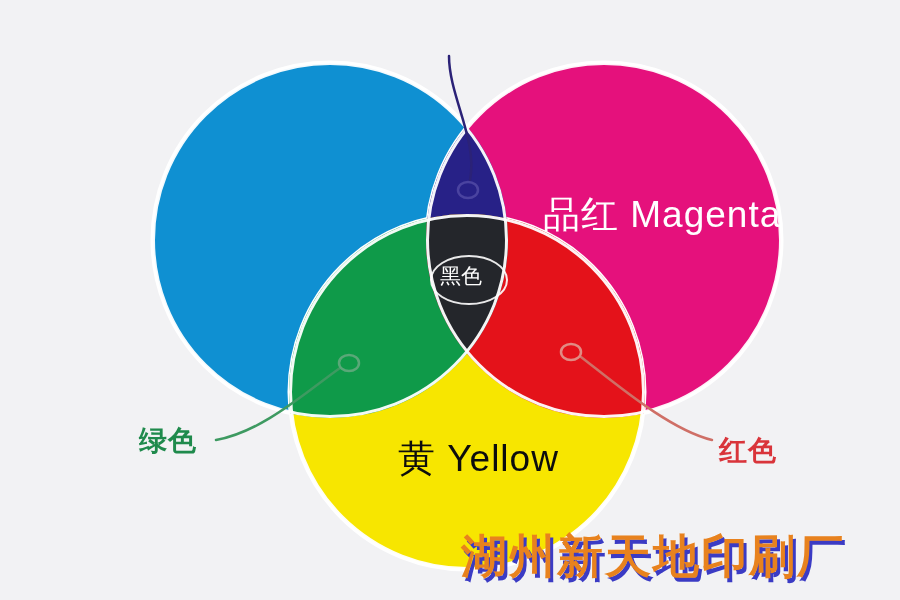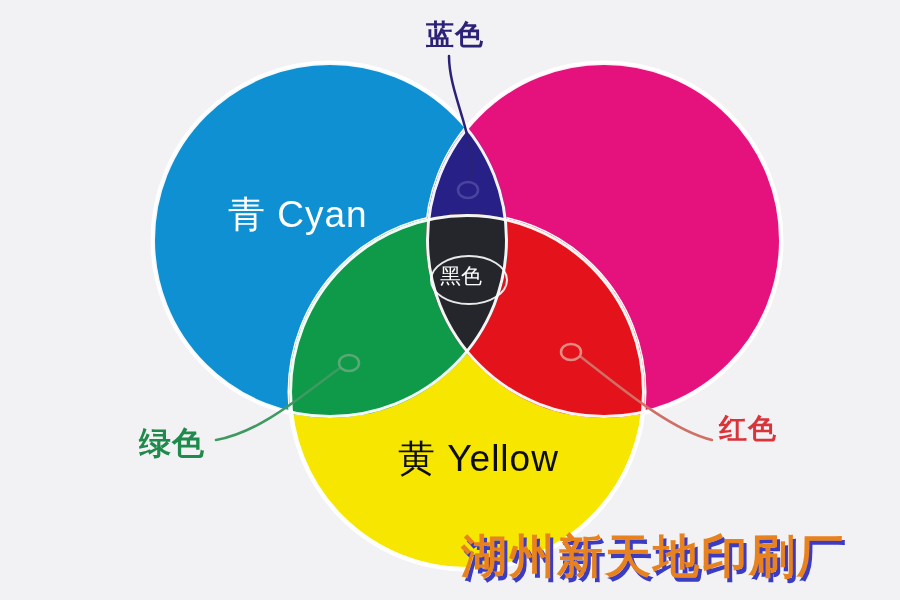--- a/index.html
+++ b/index.html
@@ -68,28 +68,28 @@
     left: 426px;
     top: 16px;
     font-size: 28px;
     color: #2b2277;
     font-weight: 600;
     letter-spacing: 1px;
   }
   .lbl-green {
     left: 139px;
     top: 422px;
-    font-size: 32px;
+    font-size: 28px;
     color: #1f8a4c;
     font-weight: 600;
     letter-spacing: 1px;
   }
   .lbl-red {
     left: 719px;
-    top: 410px;
+    top: 432px;
     font-size: 28px;
     color: #d9343a;
     font-weight: 600;
     letter-spacing: 1px;
   }
   .watermark {
     position: absolute;
     left: 448px;
     top: 526px;
     font-size: 46px;
@@ -156,23 +156,22 @@
     </g>
 
     <g>
       <path d="M 712 440 C 670 430, 616 384, 581 357" fill="none" stroke="#cf6f66" stroke-width="2.5" stroke-linecap="round"></path>
       <ellipse cx="571" cy="352" rx="10" ry="8" fill="none" stroke="#e18b83" stroke-width="2.5"></ellipse>
     </g>
 
     <ellipse cx="469" cy="280" rx="38" ry="24" fill="none" stroke="#ffffff" stroke-width="2" opacity="0.9"></ellipse>
   </svg>
 
-  <div class="lbl lbl-cyan">青 Cyan</div>
+  <div class="lbl lbl-magenta">品红 Magenta</div>
   <div class="lbl lbl-yellow">黄 Yellow</div>
   <div class="lbl lbl-black">黑色</div>
 
-  <div class="lbl lbl-blue">蓝色</div>
   <div class="lbl lbl-green">绿色</div>
   <div class="lbl lbl-red">红色</div>
 
   <div class="watermark">湖州新天地印刷厂</div>
 
 </div>
 
 </body></html>

